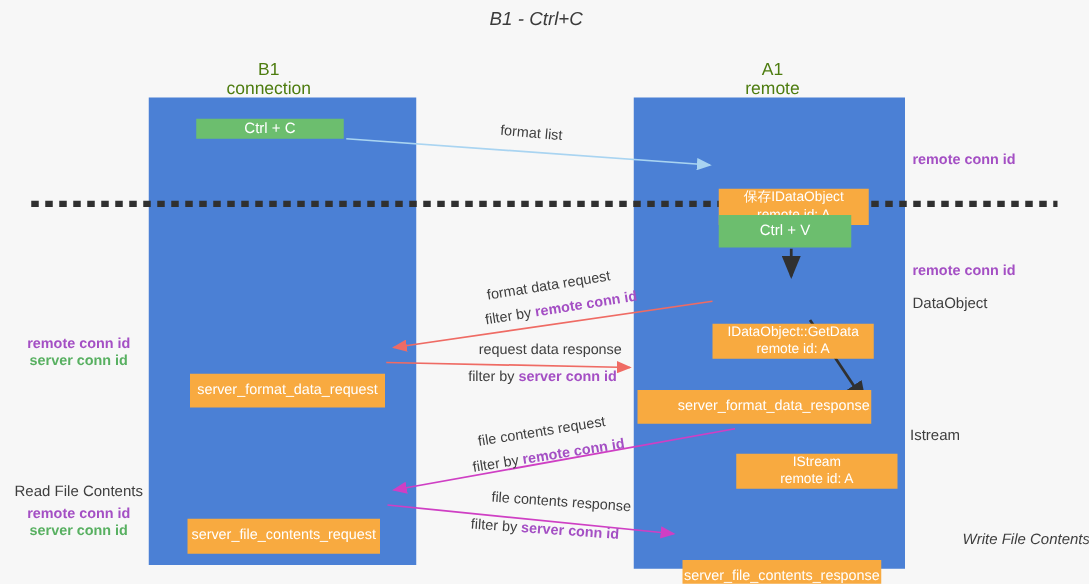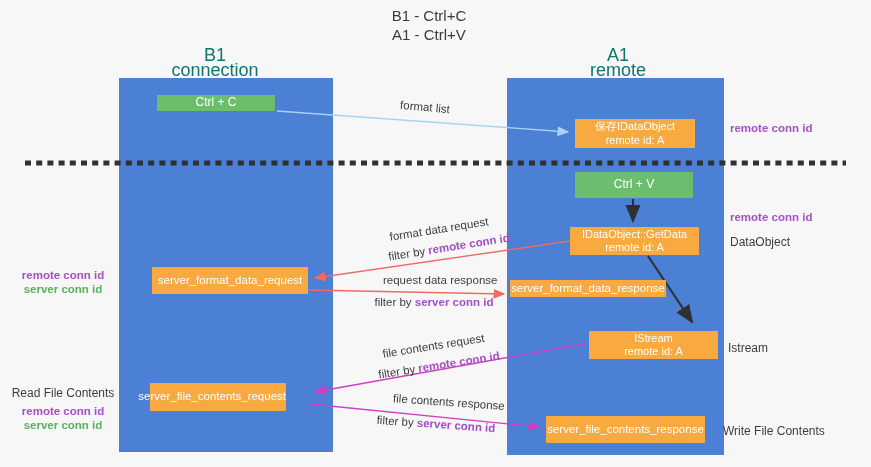--- a/index.html
+++ b/index.html
@@ -11,43 +11,42 @@
   }
   .canvas{position:absolute;left:0;top:0;width:871px;height:467px;}
   .lane{position:absolute;background:var(--lane);}
   .box{
     position:absolute;display:flex;flex-direction:column;
     align-items:center;justify-content:center;
     color:#fff;text-align:center;line-height:13.5px;font-size:11.5px;
   }
   .box.two{font-size:11px;}
   .green-box{background:var(--green);font-size:12px;}
-  .orange-box{background:var(--orange);}
+  .orange-box{background:var(--orange);margin-top:32px;}
   .title{
     position:absolute;left:369px;top:6px;width:120px;
-    text-align:center;font-size:15px;line-height:19px;color:#3b3b3b;
+    text-align:center;font-size:15px;line-height:19px;color:#3b3b3b;font-style:italic;
   }
   .lane-header{
     position:absolute;width:100px;text-align:center;
-    font-size:18px;line-height:15px;color:#0f766e;
+    font-size:14px;line-height:15px;color:#4d7c0f;
   }
   .lbl{position:absolute;font-size:11.5px;color:#3e3e3e;white-space:nowrap;}
   .bold-purple{color:var(--purple);font-weight:700;}
   .bold-green{color:var(--conn-green);font-weight:700;}
   .ctr{text-align:center;}
   .arrows{position:absolute;left:0;top:0;pointer-events:none;}
 </style>
 </head>
 <body>
 
 <div class="canvas">
 
   <div class="title">
     <div>B1 - Ctrl+C</div>
-    <div>A1 - Ctrl+V</div>
   </div>
 
   <div class="lane-header" style="left:165px;top:48px;">
     <div>B1</div>
     <div>connection</div>
   </div>
   <div class="lane-header" style="left:568px;top:48px;">
     <div>A1</div>
     <div>remote</div>
   </div>
@@ -90,55 +89,55 @@
 
   <div class="box green-box" style="left:157px;top:95px;width:118px;height:16px;">
     <span>Ctrl + C</span>
   </div>
 
   <div class="box orange-box two" style="left:575px;top:119px;width:120px;height:29px;">
     <span>保存IDataObject</span>
     <span>remote id: A</span>
   </div>
 
-  <div class="box green-box" style="left:575px;top:172px;width:118px;height:26px;">
+  <div class="box green-box" style="left:575px;top:172px;width:106px;height:26px;">
     <span>Ctrl + V</span>
   </div>
 
   <div class="box orange-box two" style="left:570px;top:227px;width:129px;height:28px;">
     <span>IDataObject::GetData</span>
     <span>remote id: A</span>
   </div>
 
   <div class="box orange-box" style="left:152px;top:267px;width:156px;height:27px;">
     <span>server_format_data_request</span>
   </div>
 
-  <div class="box orange-box" style="left:510px;top:280px;width:156px;height:17px;">
+  <div class="box orange-box" style="left:510px;top:280px;width:156px;height:27px;padding-left:31px;">
     <span>server_format_data_response</span>
   </div>
 
   <div class="box orange-box two" style="left:589px;top:331px;width:129px;height:28px;">
     <span>IStream</span>
     <span>remote id: A</span>
   </div>
 
-  <div class="box orange-box" style="left:150px;top:383px;width:136px;height:28px;align-items:flex-end;">
+  <div class="box orange-box" style="left:150px;top:383px;width:154px;height:28px;">
     <span>server_file_contents_request</span>
   </div>
 
   <div class="box orange-box" style="left:546px;top:416px;width:159px;height:27px;">
     <span>server_file_contents_response</span>
   </div>
 
   <div class="lbl bold-purple" style="left:730px;top:122px;">remote conn id</div>
   <div class="lbl bold-purple" style="left:730px;top:211px;">remote conn id</div>
   <div class="lbl" style="left:730px;top:235px;font-size:12px;">DataObject</div>
   <div class="lbl" style="left:728px;top:341px;font-size:12px;">Istream</div>
-  <div class="lbl" style="left:723px;top:424px;font-size:12px;">Write File Contents</div>
+  <div class="lbl" style="left:770px;top:424px;font-size:12px;font-style:italic;">Write File Contents</div>
 
   <div class="lbl ctr" style="left:8px;top:268px;width:110px;line-height:14px;">
     <div class="bold-purple">remote conn id</div>
     <div class="bold-green">server conn id</div>
   </div>
   <div class="lbl ctr" style="left:8px;top:386px;width:110px;font-size:12px;">Read File Contents</div>
   <div class="lbl ctr" style="left:8px;top:404px;width:110px;line-height:14px;">
     <div class="bold-purple">remote conn id</div>
     <div class="bold-green">server conn id</div>
   </div>

